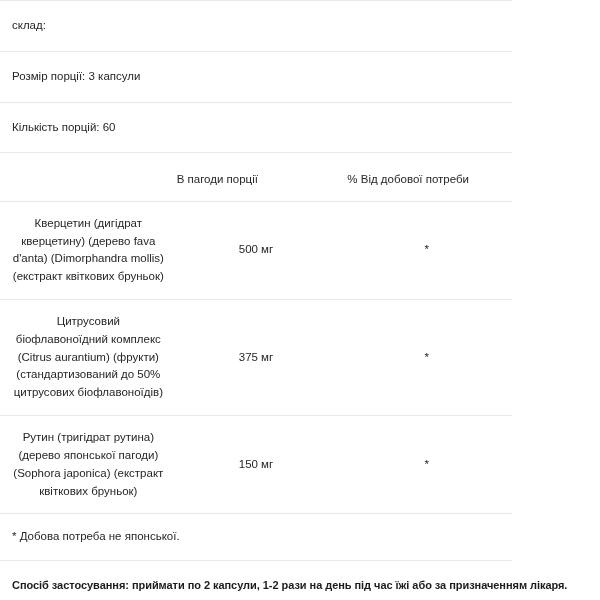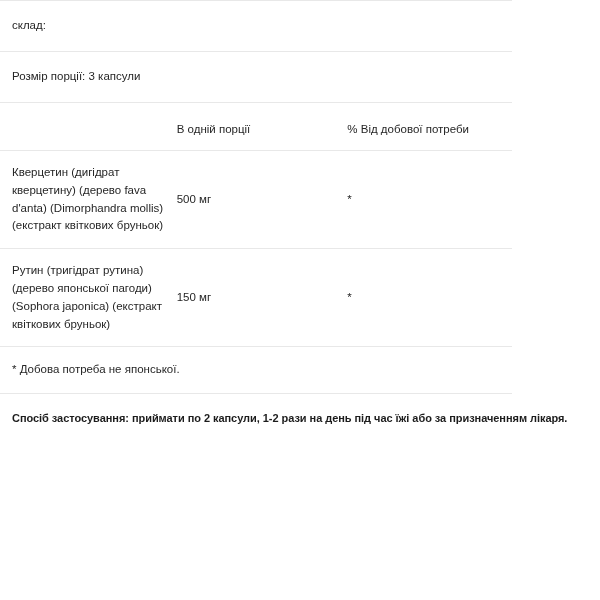--- a/index.html
+++ b/index.html
@@ -61,20 +61,21 @@
     padding-top: 18px;
     padding-bottom: 13px;
     line-height: 1.42;
     color: #262626;
   }
   tr.header-row th.col-name { padding-top: 30px; }
 
   tr.ingredient-row td {
     padding-top: 13px;
     padding-bottom: 13px;
+    text-align: center;
   }
   tr.ingredient-row td.col-amt,
   tr.ingredient-row td.col-dv {
     vertical-align: middle;
     white-space: nowrap;
   }
 
   tr.footnote-row td {
     padding-top: 14px;
     padding-bottom: 14px;
@@ -102,30 +103,38 @@
 <div class="page">
 
   <table class="facts-table">
     <tbody>
       <tr class="spacer-row">
         <td colspan="3">склад:</td>
       </tr>
       <tr class="spacer-row">
         <td colspan="3">Розмір порції: 3 капсули</td>
       </tr>
+      <tr class="spacer-row">
+        <td colspan="3">Кількість порцій: 60</td>
+      </tr>
 
       <tr class="header-row">
         <th class="col-name"></th>
-        <th class="col-amt">В одній порції</th>
+        <th class="col-amt">В пагоди порції</th>
         <th class="col-dv">% Від добової потреби</th>
       </tr>
 
       <tr class="ingredient-row">
         <td class="col-name">Кверцетин (дигідрат кверцетину) (дерево fava d'anta) (Dimorphandra mollis) (екстракт квіткових бруньок)</td>
         <td class="col-amt">500 мг</td>
+        <td class="col-dv">*</td>
+      </tr>
+      <tr class="ingredient-row">
+        <td class="col-name">Цитрусовий біофлавоноїдний комплекс (Citrus aurantium) (фрукти) (стандартизований до 50% цитрусових біофлавоноїдів)</td>
+        <td class="col-amt">375 мг</td>
         <td class="col-dv">*</td>
       </tr>
       <tr class="ingredient-row">
         <td class="col-name">Рутин (тригідрат рутина) (дерево японської пагоди) (Sophora japonica) (екстракт квіткових бруньок)</td>
         <td class="col-amt">150 мг</td>
         <td class="col-dv">*</td>
       </tr>
 
       <tr class="footnote-row">
         <td colspan="3">* Добова потреба не японської.</td>

